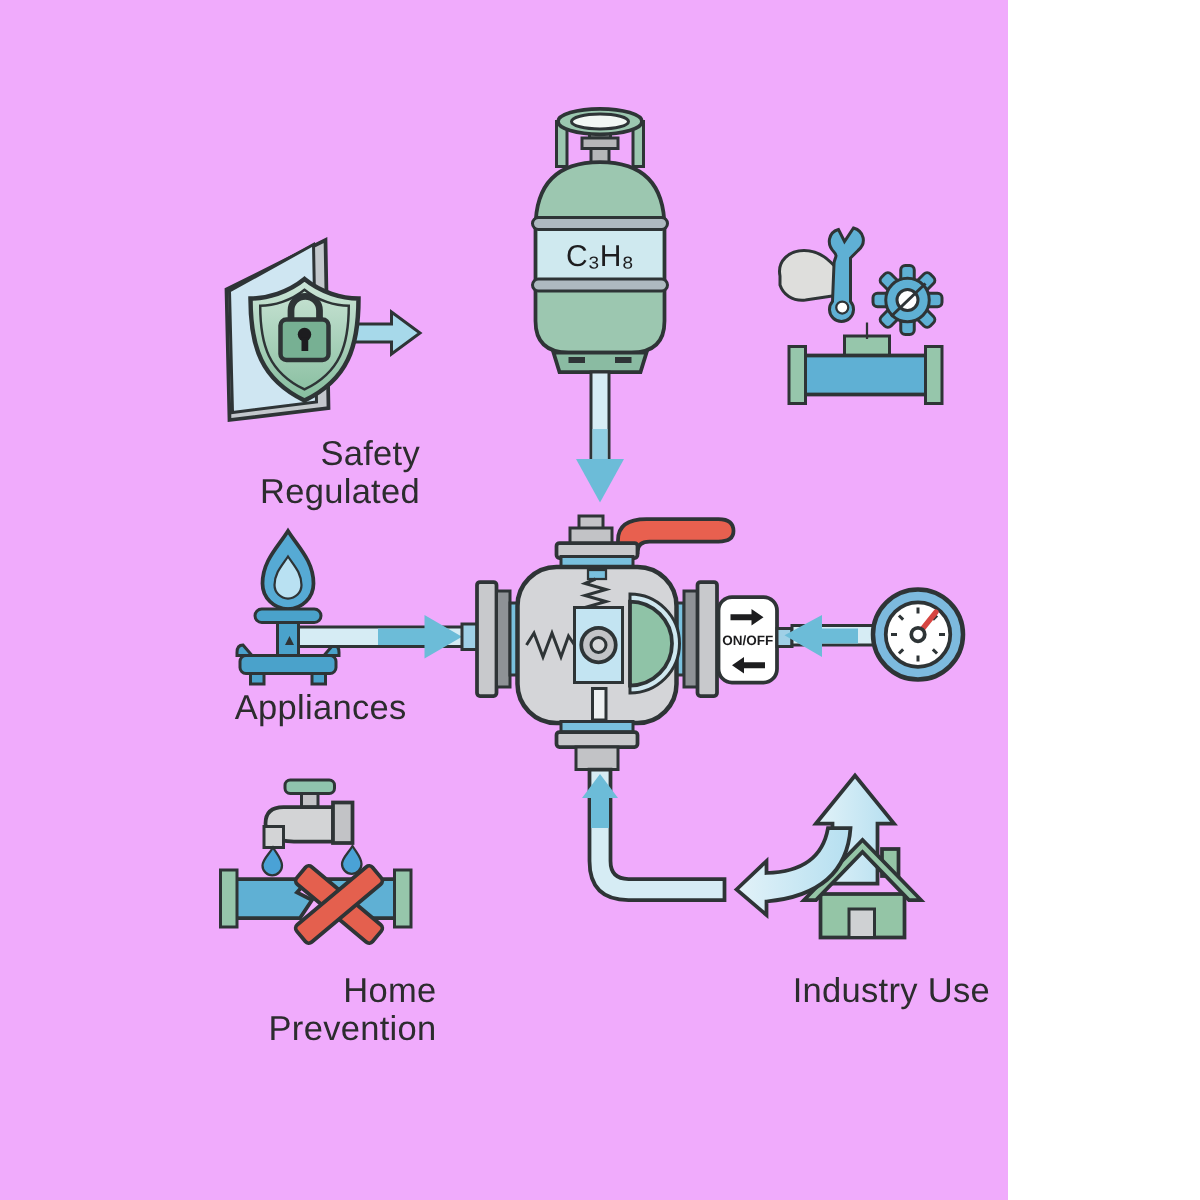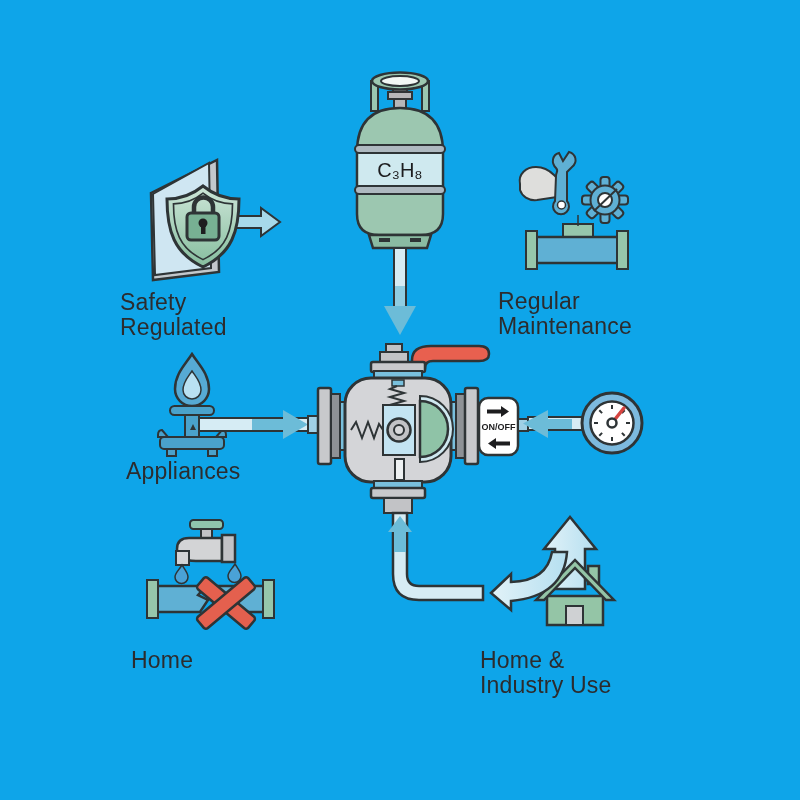--- a/index.html
+++ b/index.html
@@ -1,19 +1,19 @@
 <!DOCTYPE html>
 <html><head>
 <meta charset="utf-8">
 <style>
   html,body{margin:0;padding:0;}
   body{font-family:"Liberation Sans",sans-serif;background:#ffffff;}
-  #canvas{position:relative;width:800px;height:800px;background:#0ea5e9;overflow:hidden;}
+  #canvas{position:relative;width:672px;height:800px;background:#f0abfc;overflow:hidden;}
   #art{position:absolute;left:0;top:0;}
-  .label{position:absolute;text-align:left;color:#2c2c2e;font-size:23px;line-height:25px;letter-spacing:.2px;}
+  .label{position:absolute;text-align:right;color:#2c2c2e;font-size:23px;line-height:25px;letter-spacing:.2px;}
   .formula{font-size:20px;fill:#1d1d1f;text-anchor:middle;font-family:"Liberation Sans",sans-serif;}
   .onoff{font-size:9px;font-weight:bold;fill:#1d1d1f;text-anchor:middle;font-family:"Liberation Sans",sans-serif;}
 </style>
 </head>
 <body>
 
 <div id="canvas">
 
 <svg id="art" width="800" height="800" viewBox="0 0 800 800">
   <defs>
@@ -235,32 +235,28 @@
       <rect x="-33" y="-7.5" width="66" height="15" rx="3" transform="rotate(-40)" fill="#e4604e" stroke="#2e3436" stroke-width="2.5"></rect>
     </g>
   </g>
 </svg>
 
 <div class="label" style="left:120px;top:290px;width:160px">
   <div>Safety</div>
   <div>Regulated</div>
 </div>
 
-<div class="label" style="left:498px;top:289px;width:165px">
-  <div>Regular</div>
-  <div>Maintenance</div>
-</div>
-
-<div class="label" style="left:126px;top:459px;width:160px">
+
+<div class="label" style="left:111px;top:459px;width:160px">
   <div>Appliances</div>
 </div>
 
 
 <div class="label" style="left:131px;top:648px;width:160px">
   <div>Home</div>
+  <div>Prevention</div>
 </div>
 
 <div class="label" style="left:480px;top:648px;width:180px">
-  <div>Home &amp;</div>
   <div>Industry Use</div>
 </div>
 
 </div>
 
 </body></html>

